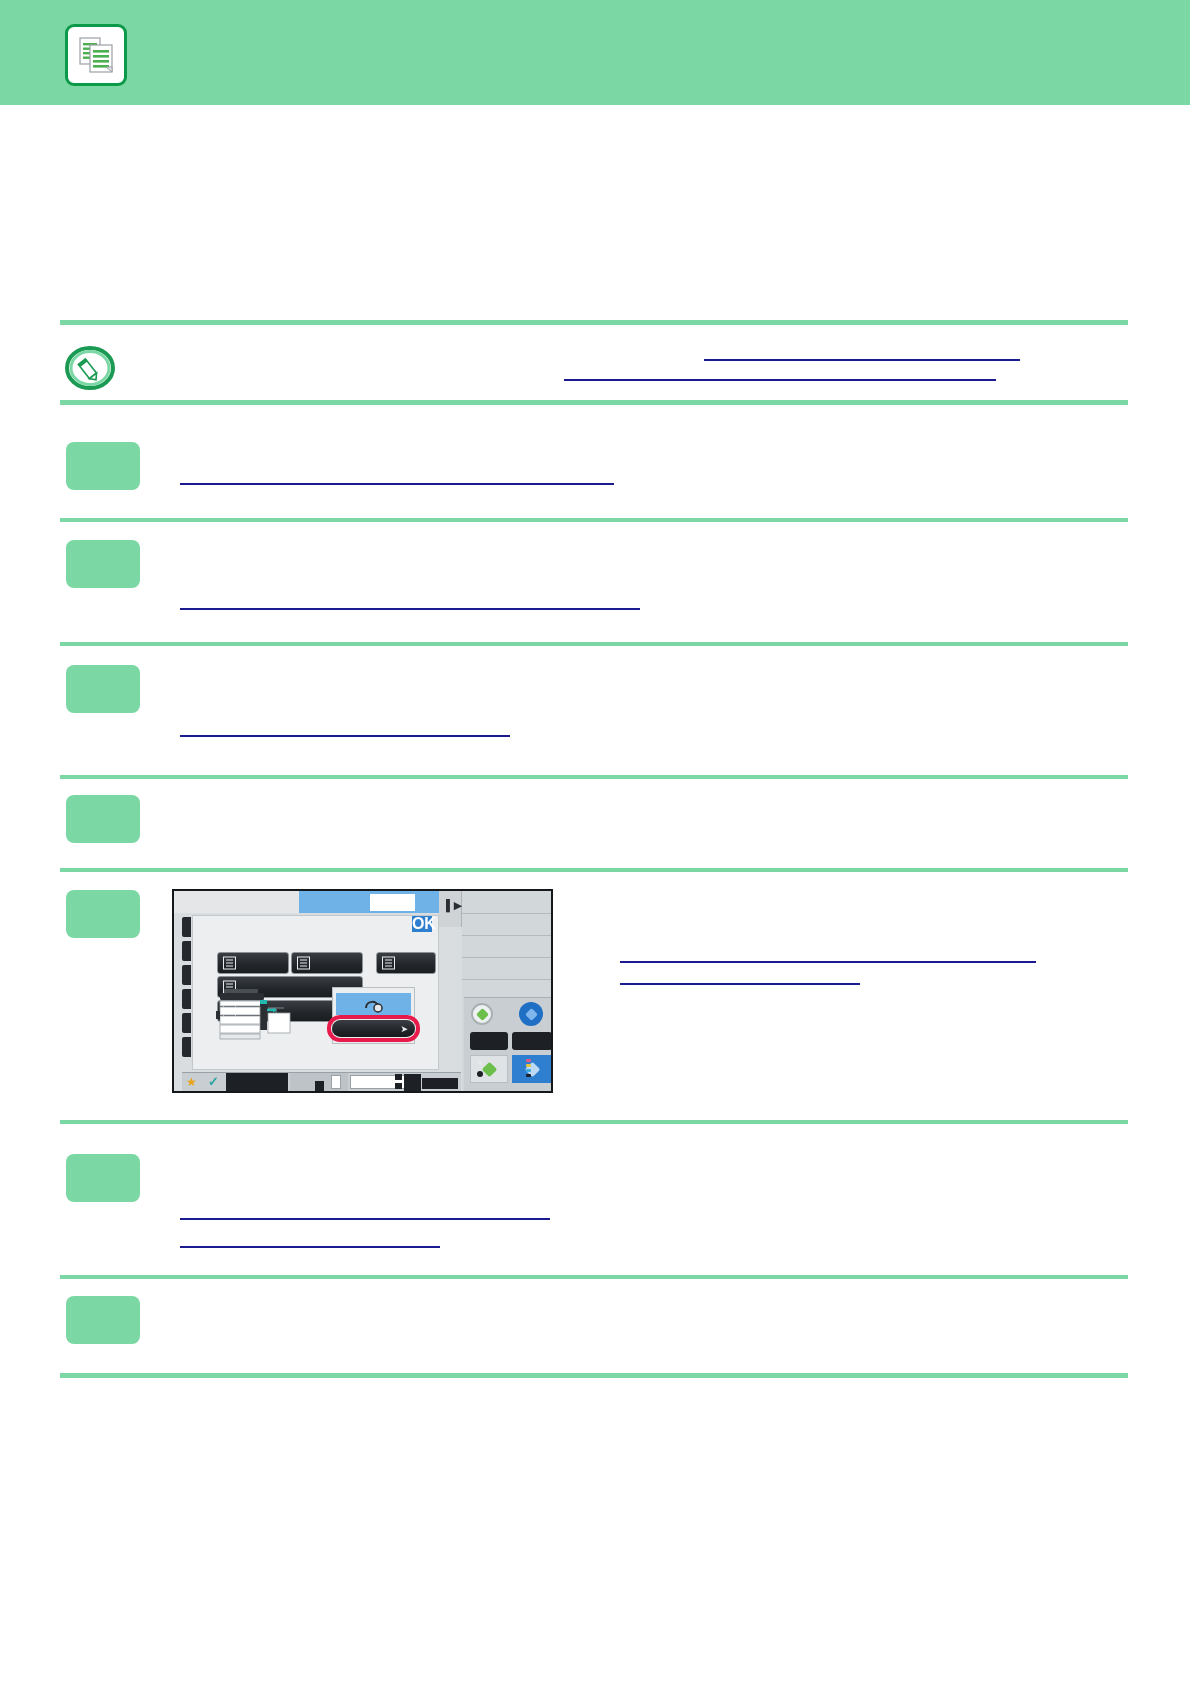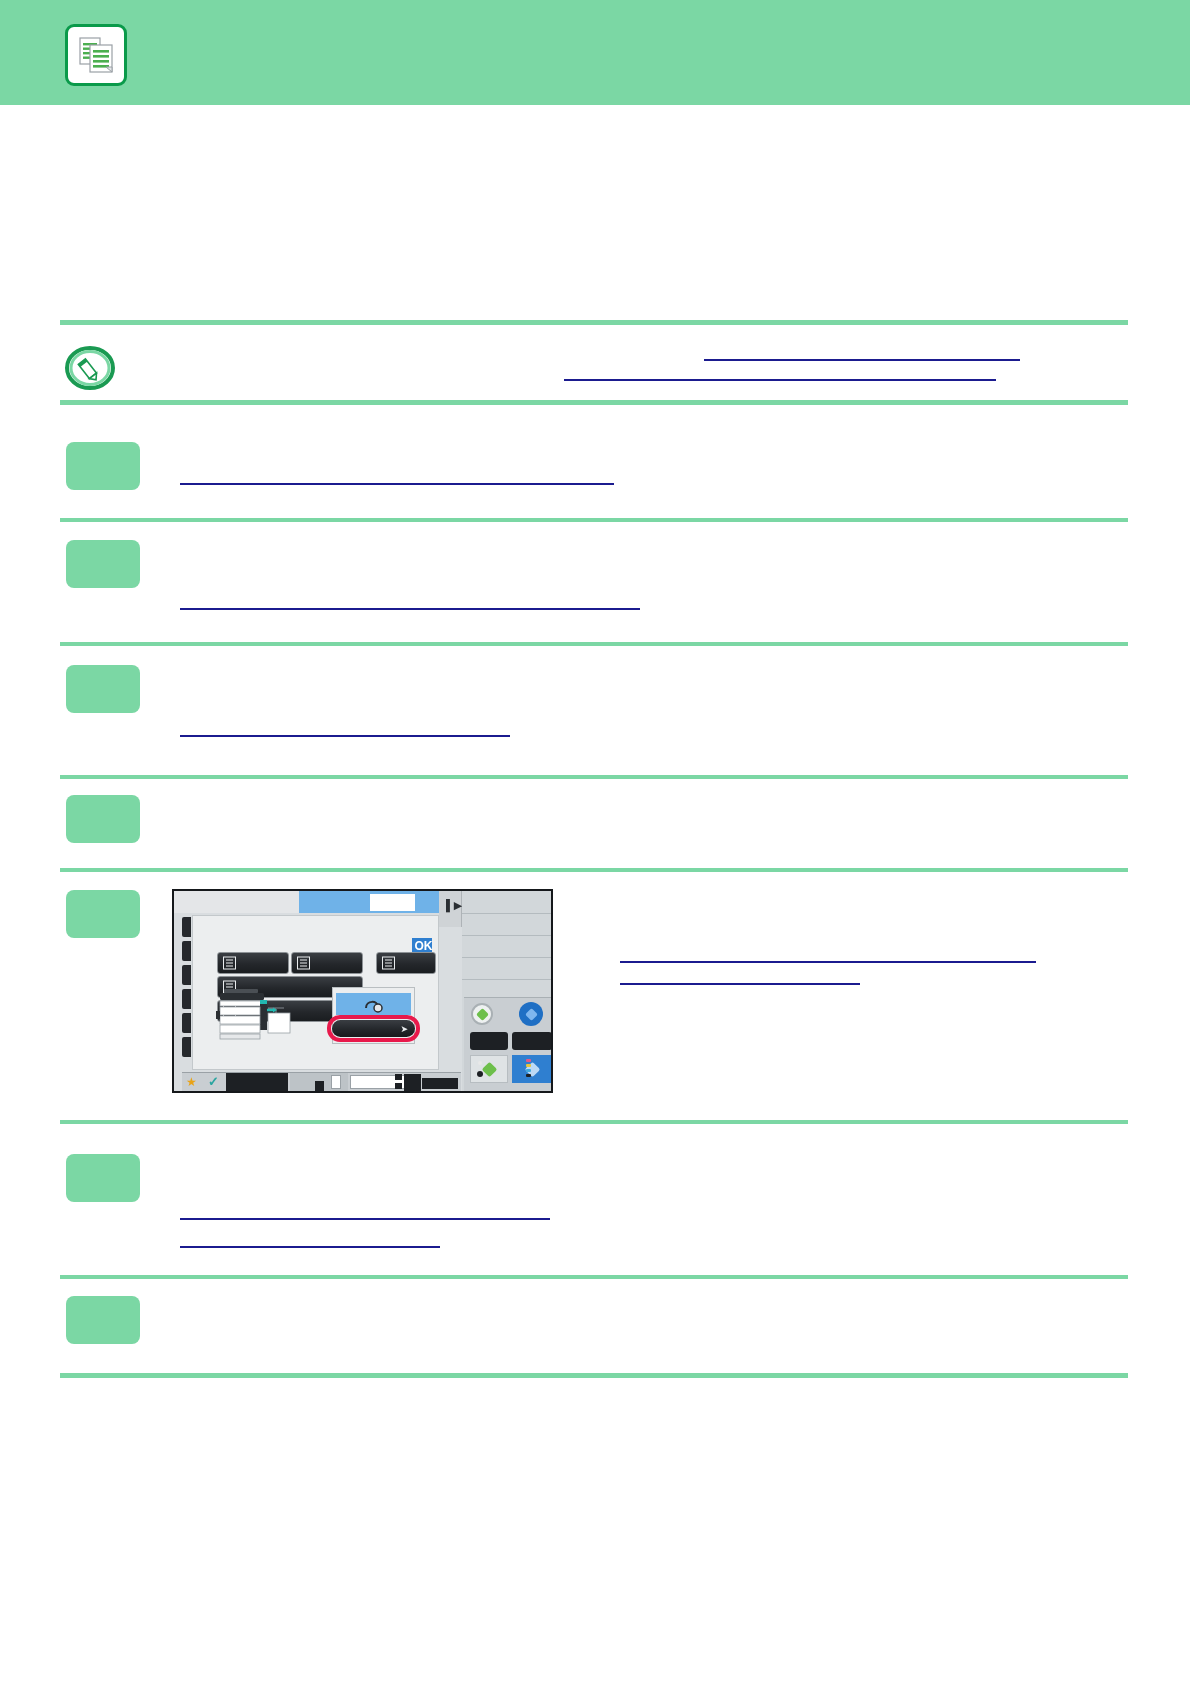--- a/index.html
+++ b/index.html
@@ -97,22 +97,22 @@
 
   
   .dv-dialog{
     position:absolute;left:18px;top:24px;width:247px;height:155px;
     background:#eceeef;border:1px solid #c3c8cb;box-sizing:border-box;
   }
   .dv-sidetabs{position:absolute;left:8px;top:24px;width:9px;height:155px;}
   .dv-sidetab{position:absolute;left:0;width:9px;height:20px;background:#25282c;border-radius:2px 0 0 2px;}
 
   .dv-ok{
-    position:absolute;right:6px;top:22px;width:20px;height:16px;background:#2f7fd0;
-    color:#ffffff;font-size:12px;font-weight:bold;line-height:16px;text-align:right;
+    position:absolute;right:6px;top:0;width:20px;height:16px;background:#2f7fd0;
+    color:#ffffff;font-size:16px;font-weight:bold;line-height:16px;text-align:right;
     font-family:"Liberation Sans", sans-serif;letter-spacing:-0.3px;
   }
   .dv-optbtn{
     position:absolute;background:linear-gradient(180deg,#3a3e43 0%,#24272b 55%,#1a1d20 100%);
     border:1px solid #8d9296;border-radius:3px;box-sizing:border-box;
   }
   .dv-optbtn .gl{
     position:absolute;left:5px;top:50%;transform:translateY(-50%);
     width:13px;height:13px;border:1.5px solid #e9ecee;box-sizing:border-box;
     display:flex;flex-direction:column;justify-content:center;gap:1.5px;padding:0 2px;

